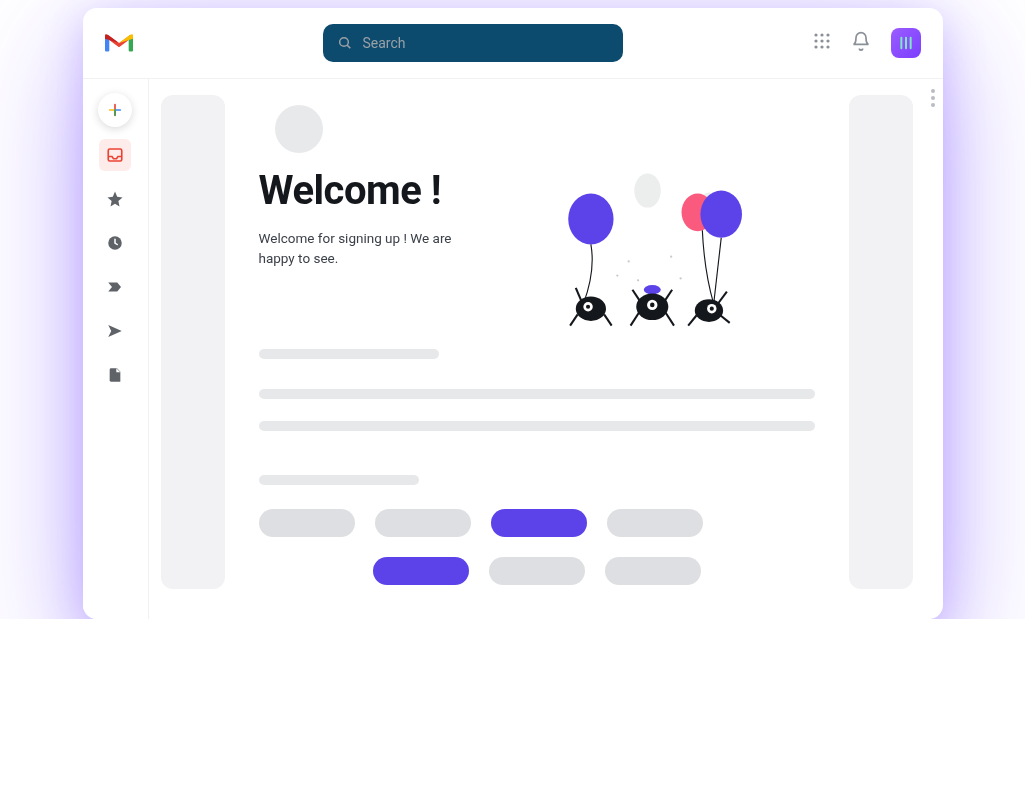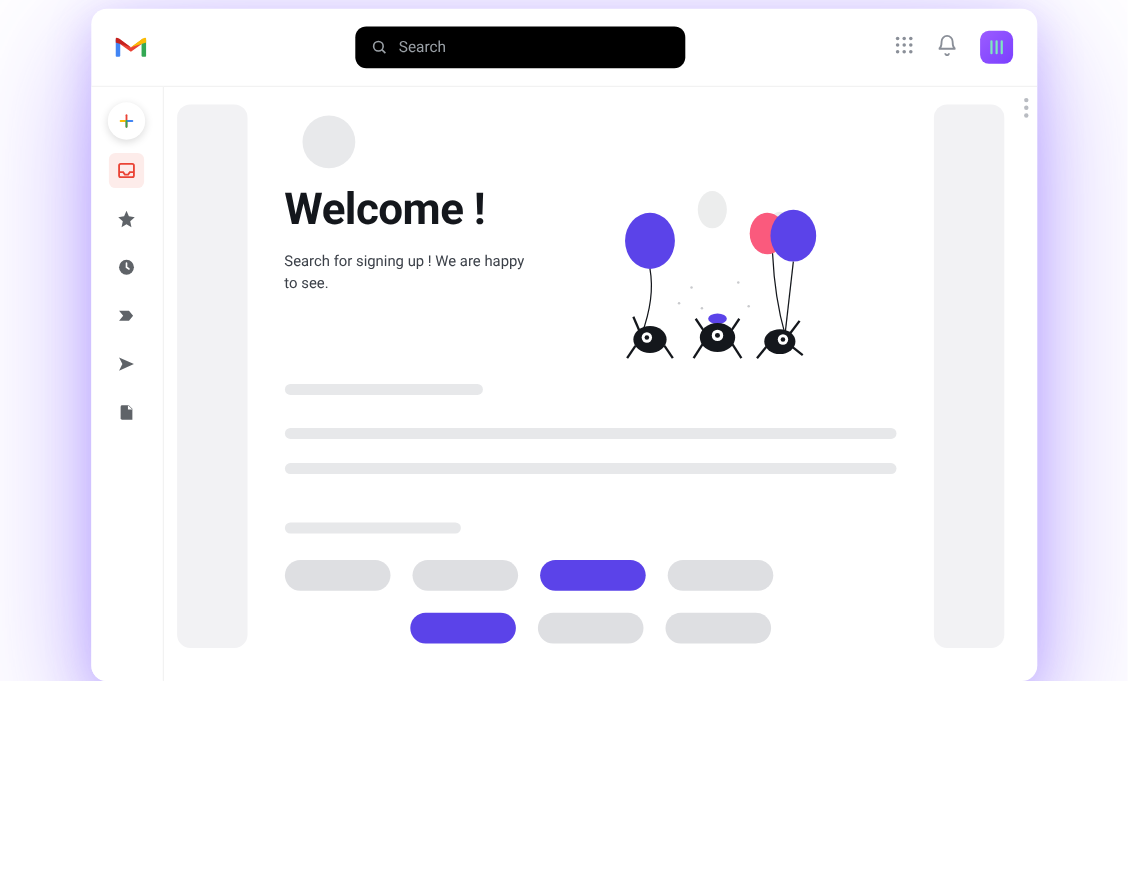--- a/index.html
+++ b/index.html
@@ -27,21 +27,21 @@
       padding: 16px 22px;
       gap: 16px;
       border-bottom: 1px solid #f1f1f1;
     }
     .logo { width: 28px; height: 22px; }
     .searchbox {
       flex: 0 0 auto;
       margin-left: auto;
       margin-right: auto;
       width: 300px;
-      background: #000000;
+      background: #0c4a6e;
       border-radius: 10px;
       height: 38px;
       display: flex;
       align-items: center;
       padding: 0 14px;
       gap: 10px;
       color: #9aa0a6;
     }
     .searchbox svg { flex-shrink: 0; }
     .searchbox span { font-size: 14px; }
@@ -250,21 +250,21 @@
       </div>
 
       <div class="side-panel left"></div>
 
       <div class="email-body">
         <div class="avatar-skel"></div>
 
         <div class="hero">
           <div class="hero-text">
             <h1>Welcome !</h1>
-            <p>Search for signing up ! We are happy to see.</p>
+            <p>Welcome for signing up ! We are happy to see.</p>
           </div>
           <div class="illustration">
             <svg viewBox="0 0 240 180" width="100%" height="100%">
 
               <ellipse cx="110" cy="25" rx="14" ry="18" fill="#eceded"></ellipse>
               <ellipse cx="175" cy="40" rx="10" ry="13" fill="#eceded"></ellipse>
 
               <ellipse cx="50" cy="55" rx="24" ry="27" fill="#5b43e9"></ellipse>
               <path d="M50 82 Q55 110 42 145" stroke="#14171c" stroke-width="1.2" fill="none"></path>
 

